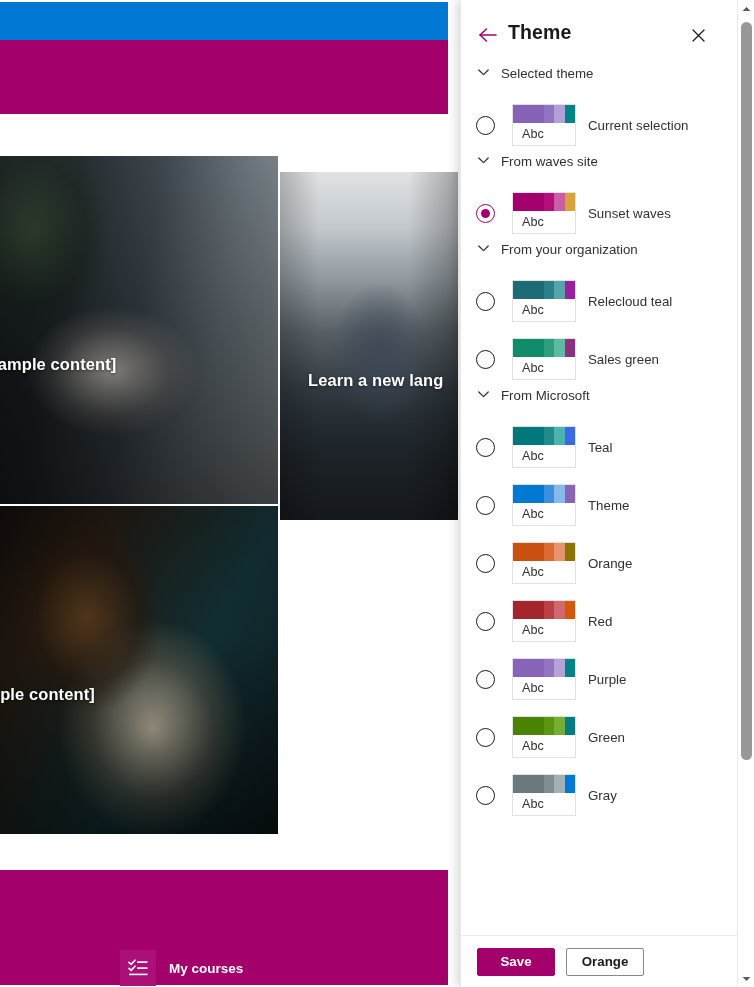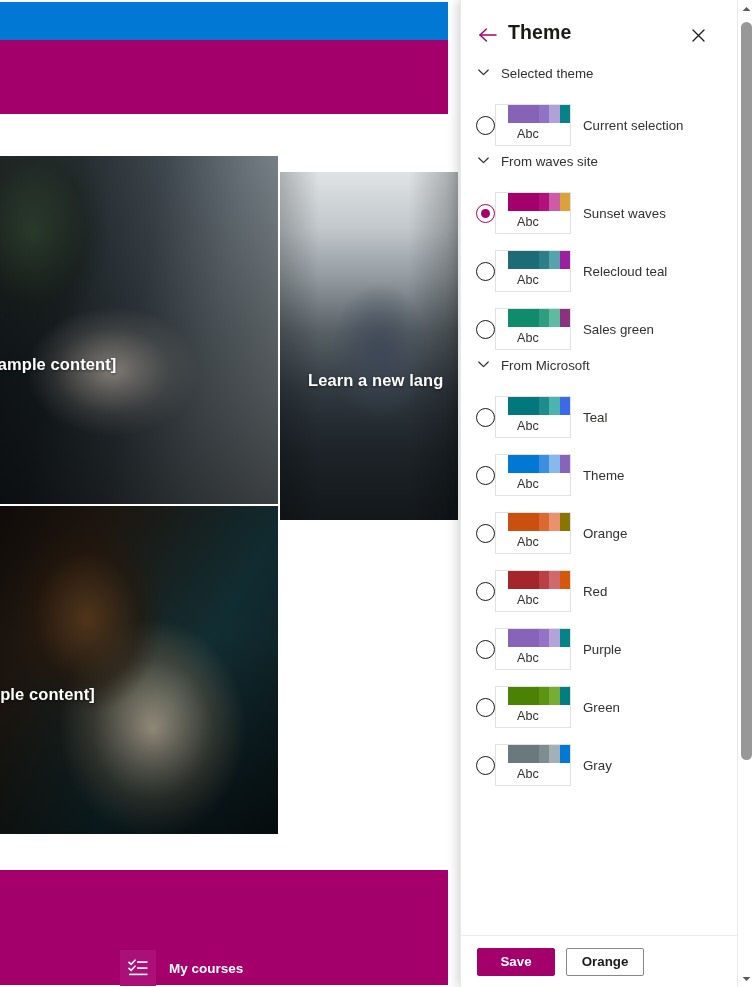--- a/index.html
+++ b/index.html
@@ -254,25 +254,25 @@
     position: absolute;
     left: 50%; top: 50%;
     width: 9px; height: 9px;
     margin: -4.5px 0 0 -4.5px;
     border-radius: 50%;
     background: #a4006b;
   }
 
   .swatch {
     flex: 0 0 auto;
-    width: 76px;
+    width: 64px;
+    margin-left: 17px;
     border: 1px solid #e1e1e1;
     box-sizing: border-box;
     background: #ffffff;
-    padding-left: 12px;
   }
   .swatch-colors {
     display: flex;
     height: 18px;
   }
   .swatch-colors i { display: block; height: 100%; }
   .sc-0 { width: 50%; }
   .sc-1 { width: 16.6%; }
   .sc-2 { width: 16.6%; }
   .sc-3 { width: 16.8%; }
@@ -445,20 +445,28 @@
             </div>
             <div class="theme-row">
               <span class="radio checked"></span>
               <span class="swatch"><span class="swatch-colors">
                   <i class="sc-0" style="background:#a4006b"></i>
                   <i class="sc-1" style="background:#b3107c"></i>
                   <i class="sc-2" style="background:#cc5ca6"></i>
                   <i class="sc-3" style="background:#d9a23a"></i>
                 </span><span class="swatch-abc">Abc</span></span>
               <span class="theme-name">Sunset waves</span>
+            </div>
+            <div class="section-head">
+              <span>
+                <svg class="chev" viewBox="0 0 13 13">
+                  <path d="M1.8 4 L6.5 8.6 L11.2 4" fill="none" stroke="#323130" stroke-width="1.25" stroke-linecap="round" stroke-linejoin="round"></path>
+                </svg>
+              </span>
+              <span class="sec-label">From your organization</span>
             </div>
             <div class="theme-row">
               <span class="radio"></span>
               <span class="swatch"><span class="swatch-colors">
                   <i class="sc-0" style="background:#1d6b76"></i>
                   <i class="sc-1" style="background:#2b7f8a"></i>
                   <i class="sc-2" style="background:#55a3ab"></i>
                   <i class="sc-3" style="background:#9c1fa0"></i>
                 </span><span class="swatch-abc">Abc</span></span>
               <span class="theme-name">Relecloud teal</span>

